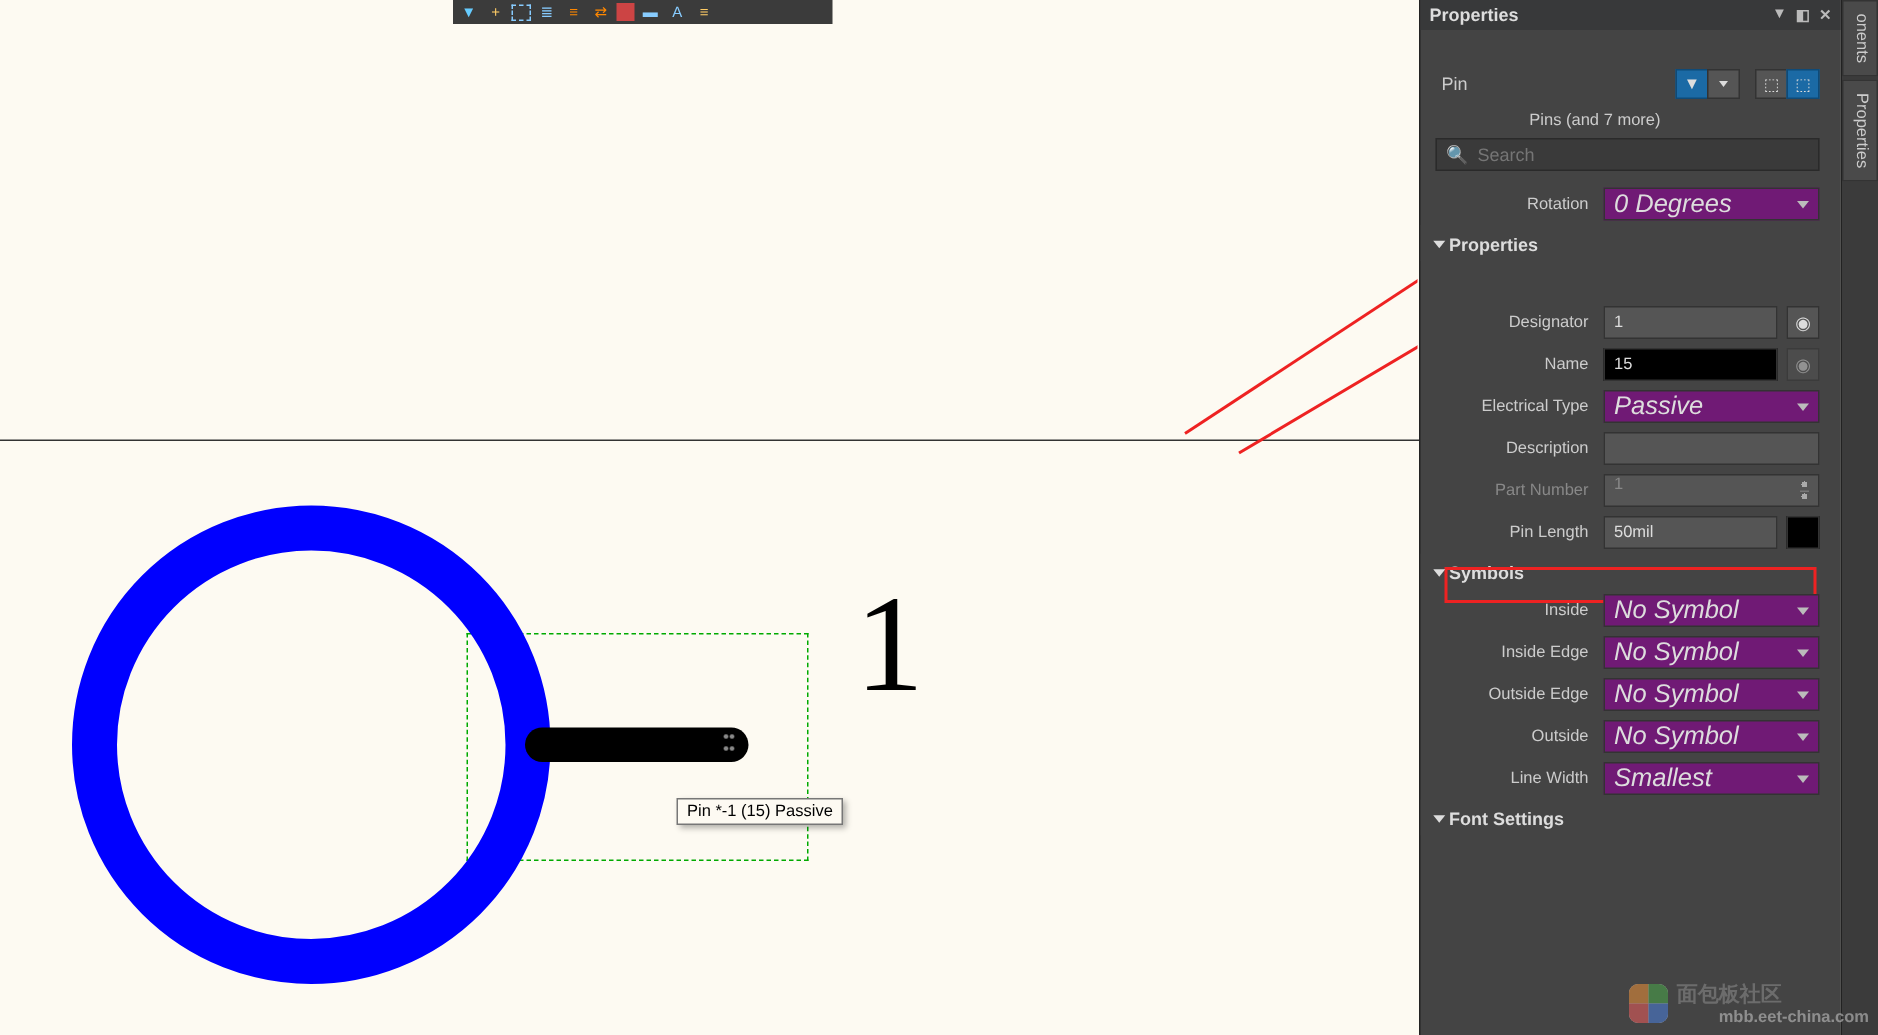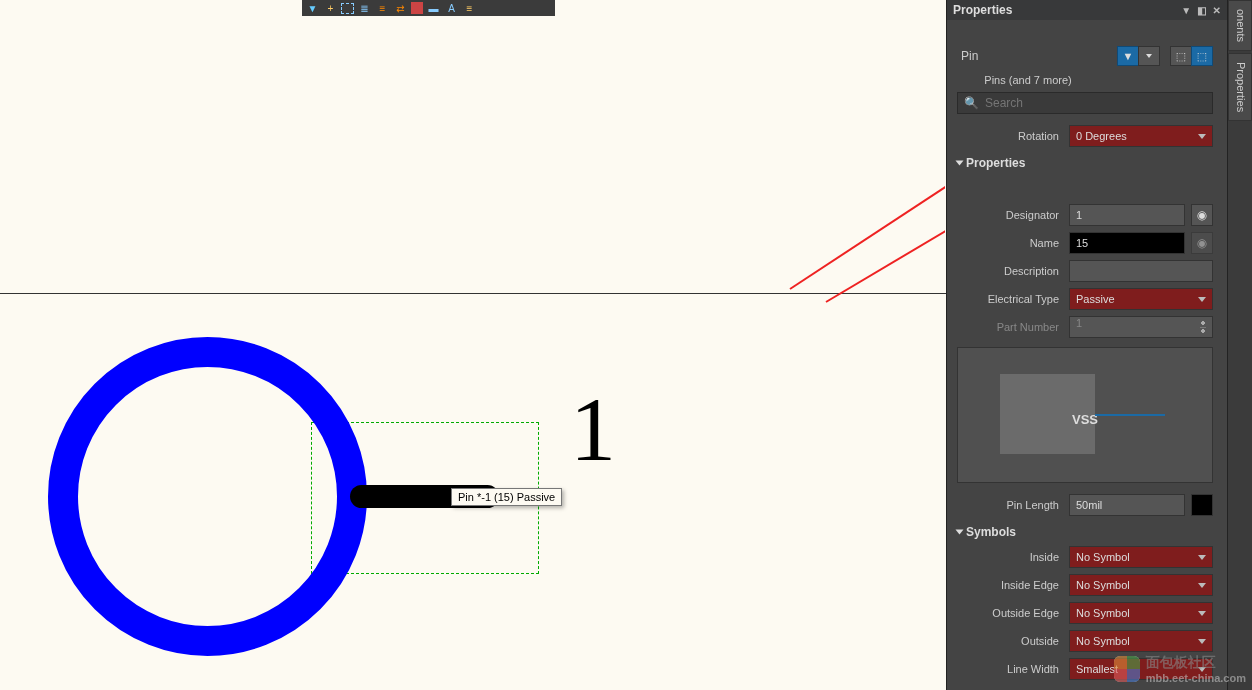--- a/index.html
+++ b/index.html
@@ -7,57 +7,57 @@
 body{display:flex;background:#fdfaf2;position:relative;}
 
 
 .canvas{flex:1;position:relative;background:#fdfaf2;}
 .canvas .hline{position:absolute;left:0;right:0;top:293px;height:1px;background:#333;}
 .canvas .circle{position:absolute;left:48px;top:337px;width:319px;height:319px;border:30px solid #0000ff;border-radius:50%;z-index:2;}
 .canvas .pinbody{position:absolute;left:350px;top:485px;width:149px;height:23px;background:#000;border-radius:12px;z-index:3;}
 .canvas .pinbody::after{content:"";position:absolute;right:8px;top:0;width:10px;height:100%;background:radial-gradient(circle at 3px 6px,#888 1px,transparent 2px),radial-gradient(circle at 7px 6px,#888 1px,transparent 2px),radial-gradient(circle at 3px 14px,#888 1px,transparent 2px),radial-gradient(circle at 7px 14px,#888 1px,transparent 2px);}
 .canvas .selbox{position:absolute;left:311px;top:422px;width:228px;height:152px;border:1px dashed #00aa00;z-index:1;}
 .canvas .pinlabel{position:absolute;left:570px;top:376px;font-family:"Times New Roman",serif;font-size:92px;color:#000;}
-.canvas .tooltip{position:absolute;left:451px;top:488px;background:#fdfaf2;border:1px solid #777;padding:2px 6px;font-size:11px;color:#000;box-shadow:2px 2px 4px rgba(0,0,0,.3);z-index:5;}
+.canvas .tooltip{position:absolute;left:451px;top:532px;background:#fdfaf2;border:1px solid #777;padding:2px 6px;font-size:11px;color:#000;box-shadow:2px 2px 4px rgba(0,0,0,.3);z-index:5;}
 
 
 .topbar{position:absolute;left:302px;top:0;height:16px;width:253px;background:#3b3b3b;display:flex;align-items:center;padding:0 3px;gap:3px;z-index:4;}
 .topbar .tb{width:15px;height:13px;display:flex;align-items:center;justify-content:center;font-size:10px;color:#ddd;}
 
 
 .arrows{position:absolute;left:0;top:0;width:945px;height:690px;pointer-events:none;z-index:6;}
 
 
 .panel{width:281px;height:100%;background:#444;color:#ccc;font-size:12px;display:flex;flex-direction:column;border-left:1px solid #222;position:relative;}
 .panel .titlebar{height:20px;background:#38393a;display:flex;align-items:center;padding:0 6px;font-weight:bold;color:#ddd;}
 .panel .titlebar .ttl{flex:1;font-size:12px;}
 .panel .titlebar .wicons{display:flex;gap:6px;font-size:10px;color:#bbb;}
 .panel .body{flex:1;overflow:auto;padding-right:4px;}
 .panel .body::-webkit-scrollbar{width:14px;}
 .panel .body::-webkit-scrollbar-track{background:#3a3a3a;}
 .panel .body::-webkit-scrollbar-thumb{background:#666;border-radius:2px;}
 
 .toprow{display:flex;align-items:center;padding:6px 10px 4px 14px;gap:6px;}
 .toprow .obj{flex:0 0 auto;}
-.toprow .scope{flex:1;padding-right:4px;font-size:11px;margin-top:48px;}
+.toprow .scope{flex:1;text-align:right;padding-right:4px;font-size:11px;margin-top:48px;}
 .iconbtn{width:22px;height:20px;background:#555;border:1px solid #333;display:flex;align-items:center;justify-content:center;font-size:11px;color:#ddd;cursor:pointer;}
 .iconbtn.blue{background:#1b6aa5;border-color:#0f4a77;}
 .iconbtn+.iconbtn{margin-left:-1px;}
 .btngrp{display:flex;}
 
 .search{margin:2px 10px 8px 10px;height:22px;background:#3a3a3a;border:1px solid #2a2a2a;display:flex;align-items:center;padding:0 6px;gap:6px;}
 .search .sicon{font-size:12px;color:#999;}
 .search input{flex:1;background:transparent;border:none;outline:none;color:#ccc;font-size:12px;}
 
 .row{display:flex;align-items:center;padding:3px 10px;gap:6px;justify-content:flex-end;}
 .row .lbl{width:106px;text-align:right;font-size:11px;color:#ccc;padding-right:4px;}
 .row .lbl.dim{color:#888;}
 .row .ctrl{flex:1;}
 
-.sel{height:22px;background:#7f1d1d;border:1px solid #333;display:flex;align-items:center;padding:0 6px;color:#ddd;font-size:11px;position:relative;cursor:pointer;}
+.sel{height:22px;background:#701a75;border:1px solid #333;display:flex;align-items:center;padding:0 6px;color:#ddd;font-size:17px;position:relative;cursor:pointer;font-style:italic;}
 .sel .caret{margin-left:auto;border-left:4px solid transparent;border-right:4px solid transparent;border-top:5px solid #bbb;}
 .txt{height:22px;background:#555;border:1px solid #333;color:#ddd;font-size:11px;padding:0 6px;width:100%;outline:none;}
 .txt.dark{background:#000000;}
 .txt.dim{color:#888;}
 .spin{position:relative;}
 .spin::after{content:"";position:absolute;right:4px;top:2px;width:10px;height:16px;background:linear-gradient(#777,#777) center/6px 1px no-repeat,radial-gradient(circle at 50% 25%,#aaa 2px,transparent 2px),radial-gradient(circle at 50% 75%,#aaa 2px,transparent 2px);}
 
 .sect{padding:6px 10px 4px 10px;font-weight:bold;color:#ddd;font-size:12px;display:flex;align-items:center;gap:4px;background:#444;}
 .sect .tri{display:inline-block;border-top:4px solid transparent;border-bottom:4px solid transparent;border-left:5px solid #ddd;transform:rotate(90deg);}
 
@@ -77,21 +77,21 @@
 
 
 .wm{position:absolute;right:6px;bottom:6px;color:#999;font-size:14px;font-weight:bold;opacity:.6;display:flex;align-items:center;gap:6px;pointer-events:none;z-index:20;}
 .wm .logo{width:26px;height:26px;border-radius:6px;background:#eee;display:grid;grid-template-columns:1fr 1fr;grid-template-rows:1fr 1fr;overflow:hidden;}
 .wm .logo span{display:block;}
 .wm .logo span:nth-child(1){background:#e08a3a;}
 .wm .logo span:nth-child(2){background:#4aa04a;}
 .wm .logo span:nth-child(3){background:#e05a5a;}
 .wm .logo span:nth-child(4){background:#4a7ad0;}
 .wm .t1{color:#888;}
-.wm .t2{color:#c0c0c0;font-size:11px;}
+.wm .t2{color:#c0c0c0;font-size:11px;margin-left:28px;}
 </style>
 </head>
 <body>
 
 <div class="canvas">
   <div class="topbar">
     <div class="tb" style="color:#6cf;">▼</div>
     <div class="tb" style="color:#fc6;">+</div>
     <div class="tb" style="color:#8cf;border:1px dashed #8cf;width:13px;height:11px;"></div>
     <div class="tb" style="color:#8cf;">≣</div>
@@ -174,40 +174,35 @@
       </div>
       <div class="row">
         <div class="lbl">Name</div>
         <input class="txt dark ctrl" value="15" style="">
         <div class="eyebtn" style="opacity:.5;">◉</div>
       </div>
       <div class="hl-red hl1"></div>
     </div>
 
     <div class="row">
-      <div class="lbl">Description</div>
-      <input class="txt ctrl" value="" style="">
-    </div>
-    <div class="row">
       <div class="lbl">Electrical Type</div>
       <div class="ctrl sel">
           <span>Passive</span>
           <span class="caret"></span>
         </div>
     </div>
     <div class="row">
+      <div class="lbl">Description</div>
+      <input class="txt ctrl" value="" style="">
+    </div>
+    <div class="row">
       <div class="lbl dim">Part Number</div>
       <div class="ctrl txt dim spin"><span>1</span></div>
     </div>
 
-    <div class="preview">
-      <div class="chip"></div>
-      <div class="chiplabel">VSS</div>
-      <div class="pinline"></div>
-    </div>
 
     <div class="row">
       <div class="lbl">Pin Length</div>
       <input class="txt ctrl" value="50mil" style="">
       <div class="swatch"></div>
     </div>
 
     <div class="sect">
         <span class="tri"></span>
         <span>Symbols</span>

